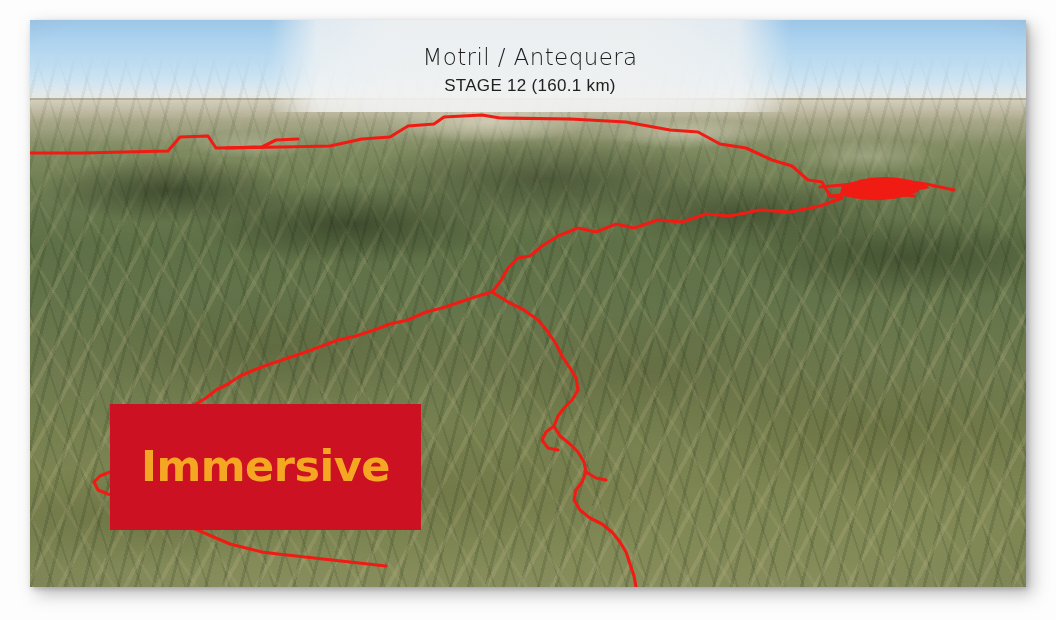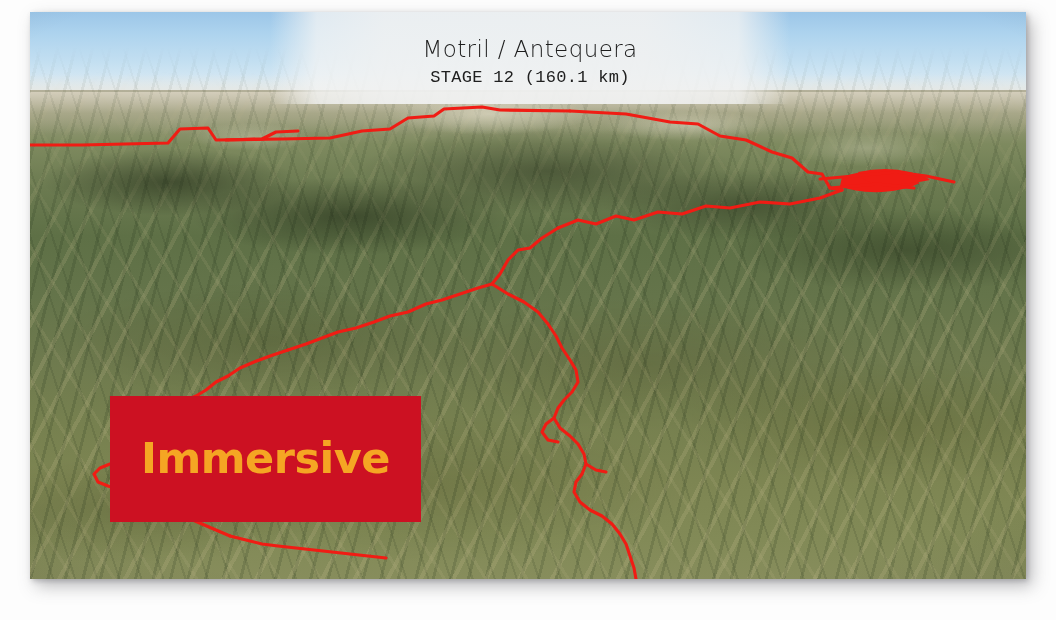--- a/index.html
+++ b/index.html
@@ -7,21 +7,21 @@
     width:1056px; height:620px;
     background:#ffffff;
     font-family:"Liberation Sans", sans-serif;
     overflow:hidden;
   }
   #root{ position:relative; width:1056px; height:620px; background:#fdfdfd; }
 
   
   .photo-frame{
     position:absolute;
-    left:30px; top:12px;
+    left:30px; top:20px;
     width:996px; height:567px;
     overflow:hidden;
     background:#8c9a72;
     box-shadow: 6px 7px 16px rgba(90,90,95,.40),
                 2px 2px 5px rgba(80,80,85,.30);
   }
   .photo-inner{ position:absolute; inset:0; overflow:hidden; }
 
   
   .sky{
@@ -127,21 +127,21 @@
     font-family:"DejaVu Sans", sans-serif;
     font-weight:300;
     font-size:23px;
     letter-spacing:.4px;
     color:#1d1d1d;
     white-space:nowrap;
   }
   .title-sub{
     position:absolute; left:0; top:56px; width:100%;
     text-align:center;
-    font-family:Liberation Mono, monospace;
+    font-family:Liberation Sans, sans-serif;
     font-weight:400;
     font-size:17px;
     letter-spacing:.3px;
     color:#202020;
     white-space:nowrap;
   }
 
   
   .banner{
     position:absolute;

